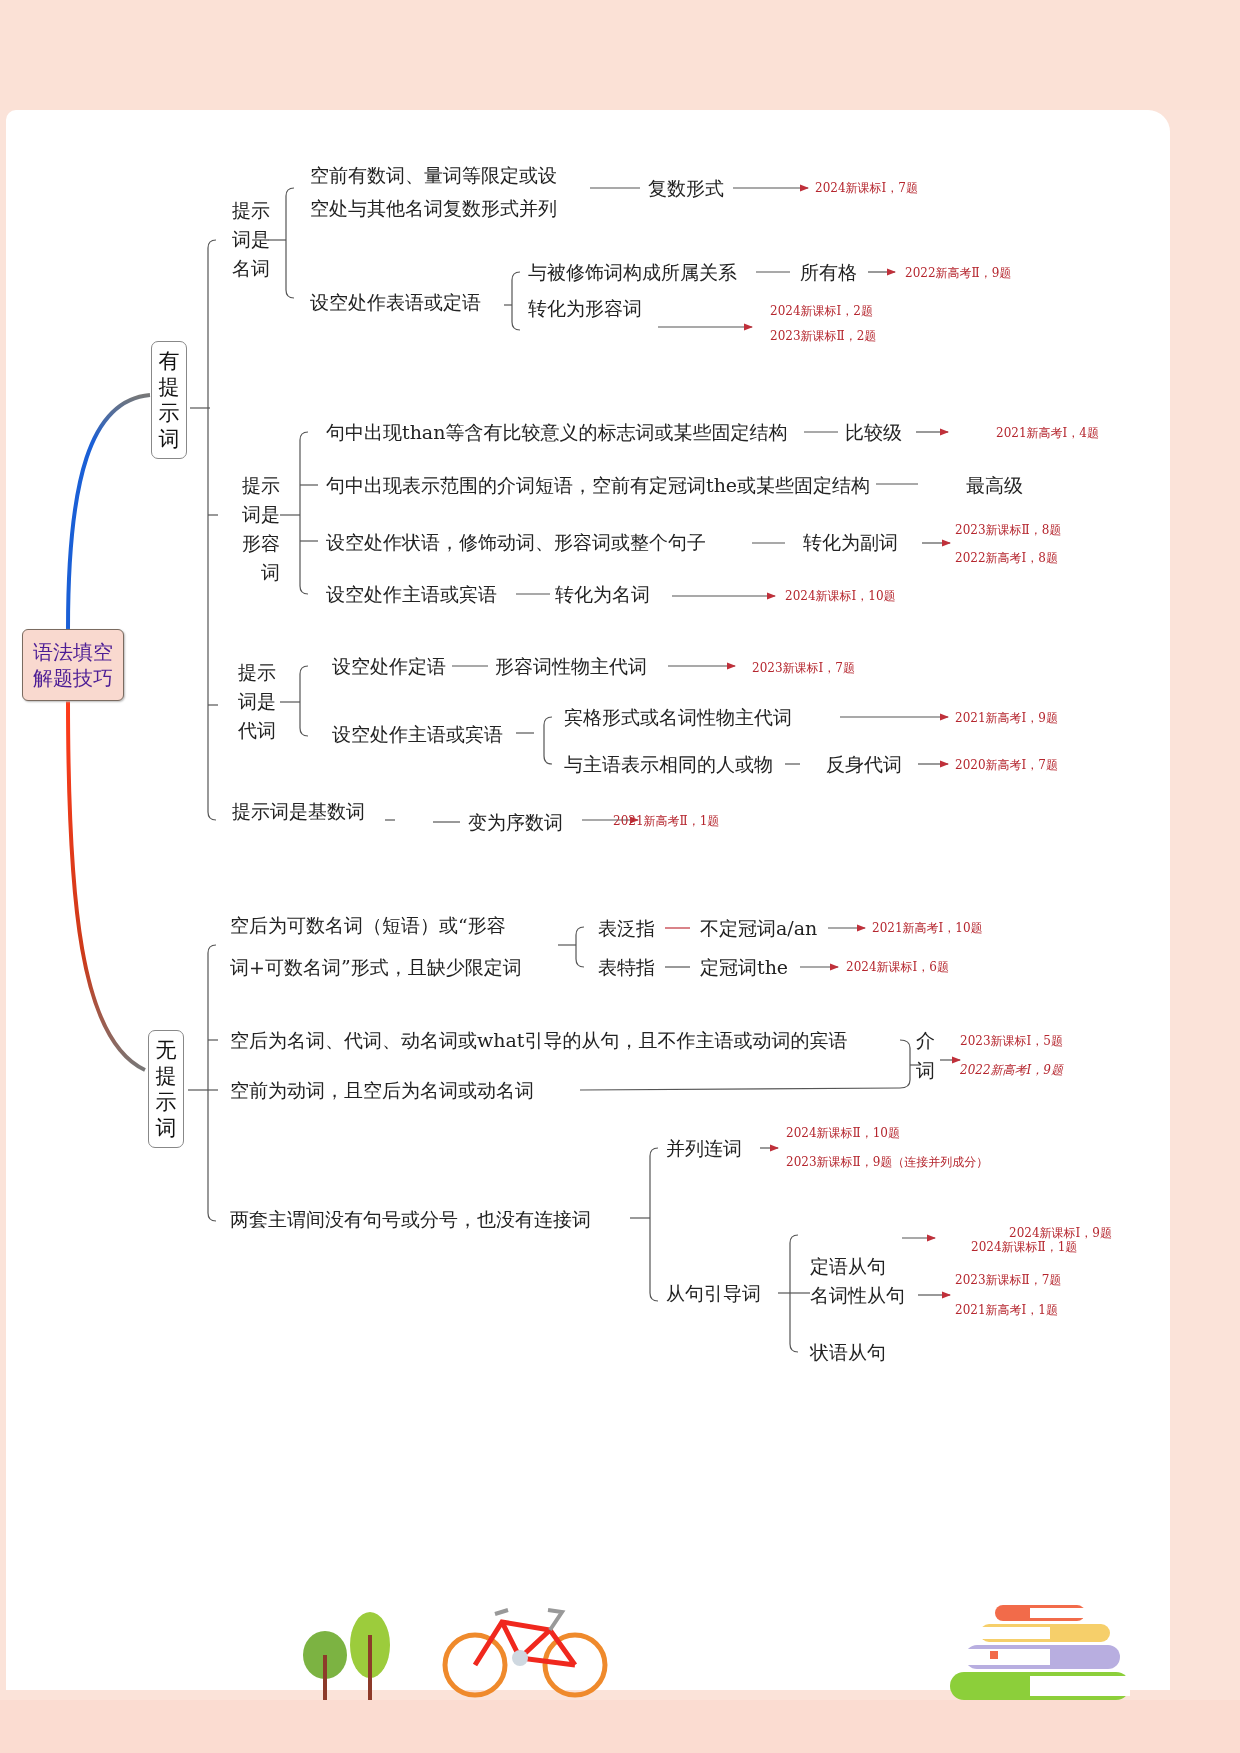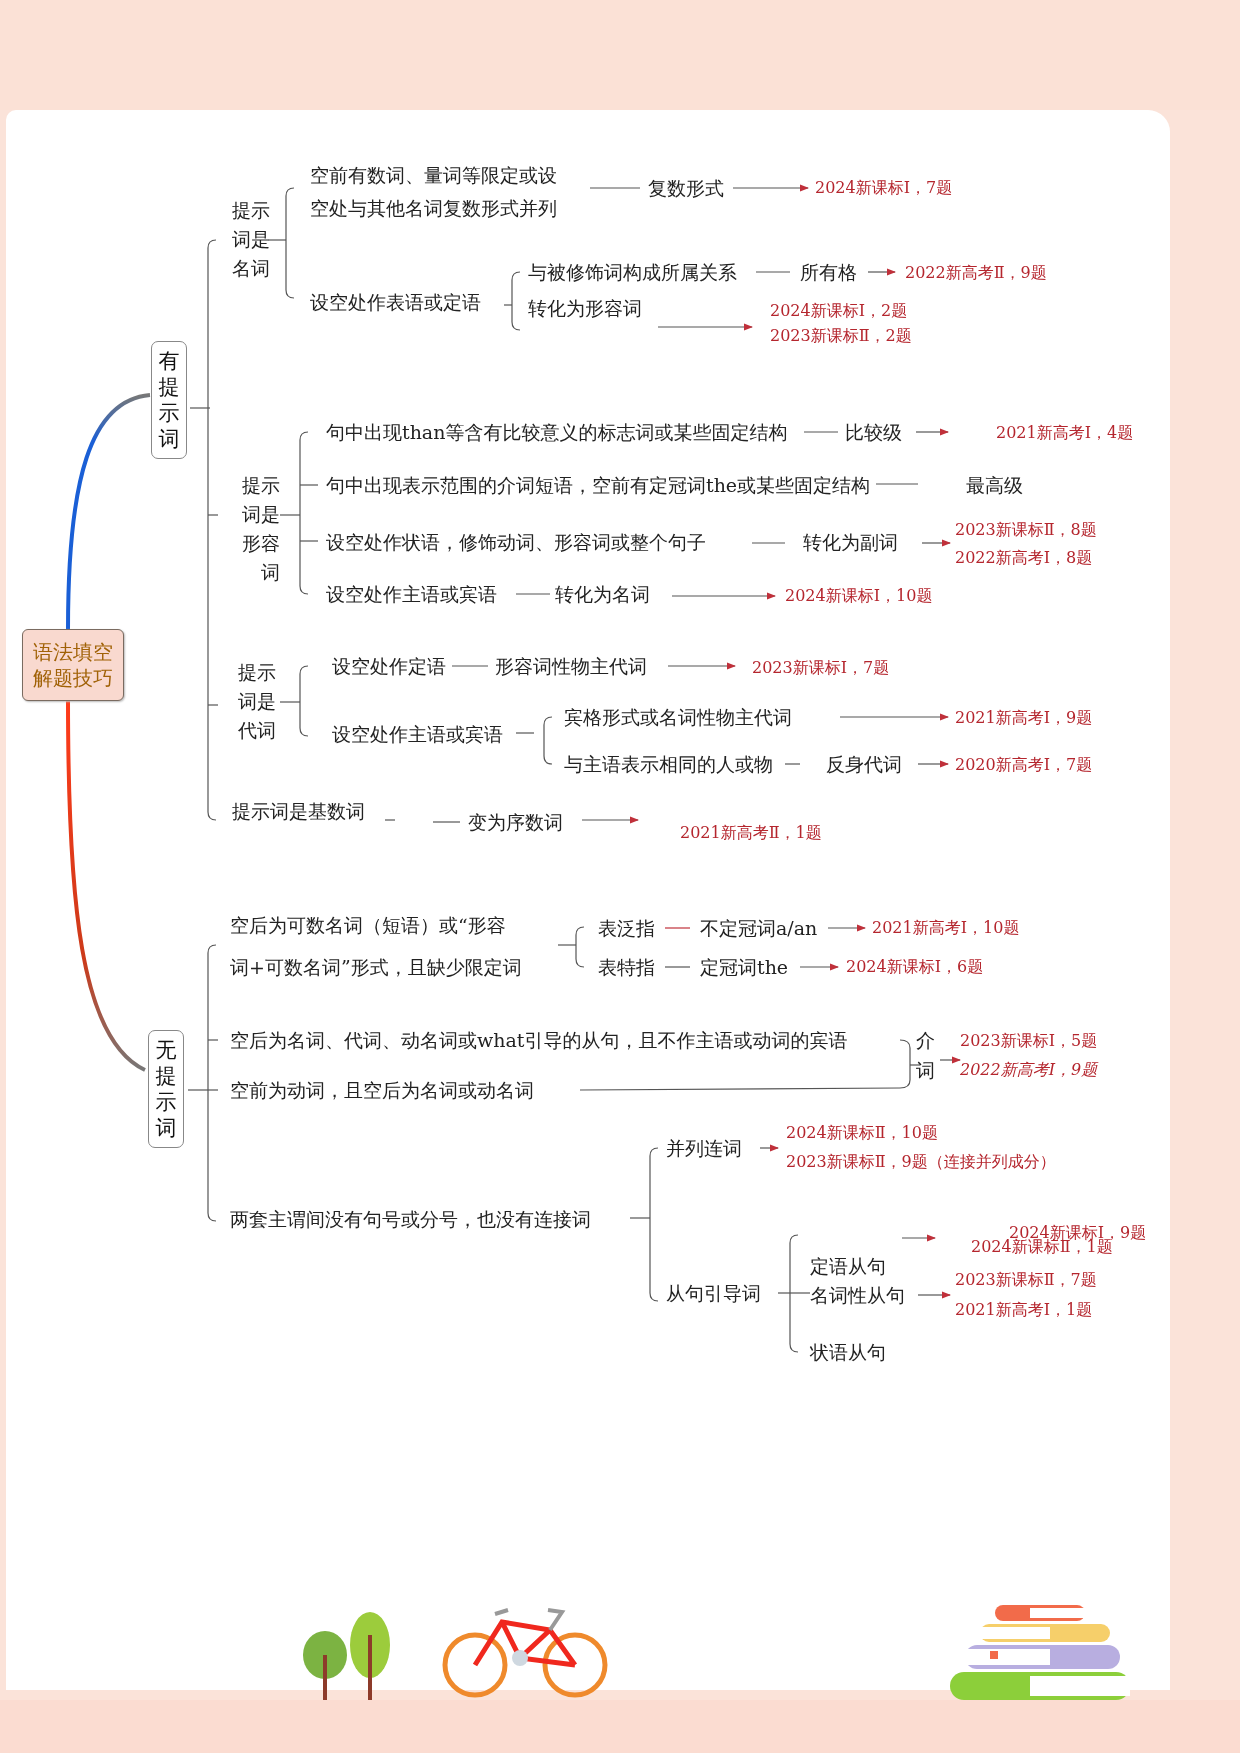--- a/index.html
+++ b/index.html
@@ -9,27 +9,27 @@
     font-family: "DejaVu Serif", "Liberation Serif", serif;
     color: #222;
   }
   .top-band { position: absolute; left: 0; top: 0; width: 1240px; height: 110px; background: #fbe1d6; }
   .page {
     position: absolute; left: 6px; top: 110px; width: 1164px; height: 1580px;
     background: #ffffff; border-radius: 10px 22px 0 0;
   }
   .bottom-band { position: absolute; left: 0; top: 1700px; width: 1240px; height: 53px; background: #fbdcd1; }
   .t { position: absolute; font-size: 19px; line-height: 24px; white-space: nowrap; color: #222; }
-  .r { position: absolute; font-size: 16px; line-height: 20px; white-space: nowrap; color: #b5262e; }
+  .r { position: absolute; font-size: 12px; line-height: 20px; white-space: nowrap; color: #b5262e; }
   .v { position: absolute; font-size: 19px; line-height: 29px; width: 42px; text-align: right; color: #222; }
   .root {
     position: absolute; left: 22px; top: 629px; width: 100px; height: 70px;
     background: #f9d9cf; border: 1px solid #7a6b60; border-radius: 6px;
     font-family: "DejaVu Sans", "Liberation Sans", sans-serif;
-    font-size: 20px; line-height: 26px; color: #a16207; text-align: center;
+    font-size: 20px; line-height: 26px; color: #4c1d95; text-align: center;
     display: flex; align-items: center; justify-content: center; box-shadow: 1px 1px 2px #bbb;
   }
   .branch {
     position: absolute; width: 34px; border: 1px solid #888; border-radius: 7px; background: #fff;
     font-family: "DejaVu Sans", "Liberation Sans", sans-serif;
     font-size: 21px; line-height: 26px; text-align: center; color: #111; padding: 6px 0;
   }
   svg.lines { position: absolute; left: 0; top: 0; }
   .deco { position: absolute; }
 </style>
@@ -197,21 +197,21 @@
 <div class="r" style="left:752px; top:658px;">2023新课标Ⅰ，7题</div>
 <div class="t" style="left:332px; top:722px;">设空处作主语或宾语</div>
 <div class="t" style="left:564px; top:705px;">宾格形式或名词性物主代词</div>
 <div class="r" style="left:955px; top:708px;">2021新高考Ⅰ，9题</div>
 <div class="t" style="left:564px; top:752px;">与主语表示相同的人或物</div>
 <div class="t" style="left:826px; top:752px;">反身代词</div>
 <div class="r" style="left:955px; top:755px;">2020新高考Ⅰ，7题</div>
 
 <div class="t" style="left:232px; top:799px;">提示词是基数词</div>
 <div class="t" style="left:468px; top:810px;">变为序数词</div>
-<div class="r" style="left:680px; top:811px;margin-top:12px;">2021新高考Ⅱ，1题</div>
+<div class="r" style="left:613px; top:811px;">2021新高考Ⅱ，1题</div>
 
 <div class="t" style="left:230px; top:913px;">空后为可数名词（短语）或“形容</div>
 <div class="t" style="left:230px; top:955px;">词+可数名词”形式，且缺少限定词</div>
 <div class="t" style="left:598px; top:916px;">表泛指</div>
 <div class="t" style="left:700px; top:916px;">不定冠词a/an</div>
 <div class="r" style="left:872px; top:918px;">2021新高考Ⅰ，10题</div>
 <div class="t" style="left:598px; top:955px;">表特指</div>
 <div class="t" style="left:700px; top:955px;">定冠词the</div>
 <div class="r" style="left:846px; top:957px;">2024新课标Ⅰ，6题</div>
 

